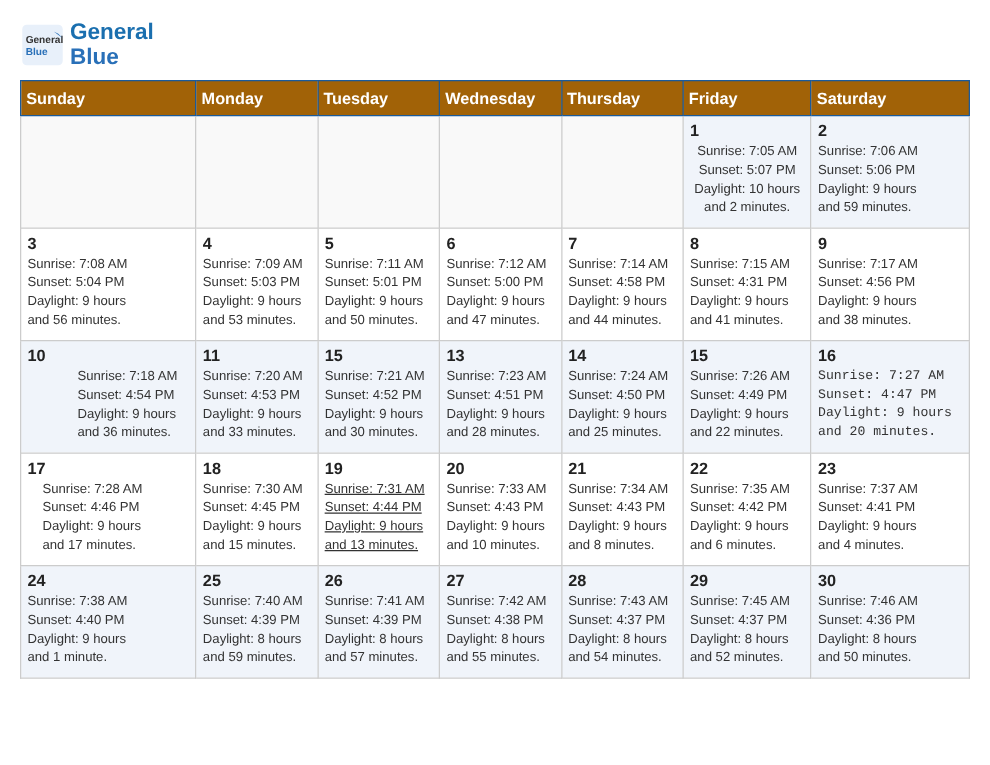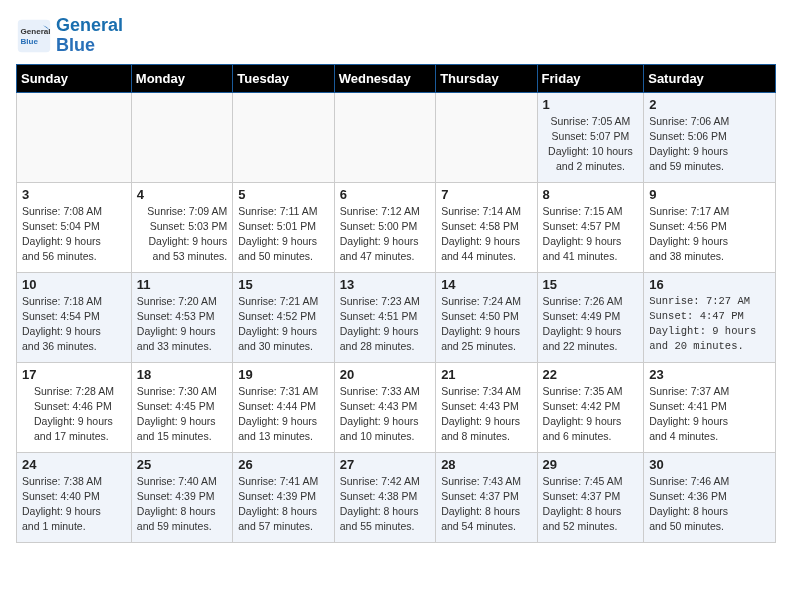--- a/index.html
+++ b/index.html
@@ -44,21 +44,21 @@
       font-size: 15px;
       color: #555;
       margin-top: 2px;
     }
     table {
       width: 100%;
       border-collapse: collapse;
       font-size: 11px;
     }
     thead tr th {
-      background-color: #000000;
+      background-color: #a16207;
       color: #fff;
       padding: 6px 4px;
       text-align: left;
       font-size: 13px;
       font-weight: bold;
       border: 1px solid #1a5a9a;
     }
     tbody tr {
       vertical-align: top;
     }
@@ -147,21 +147,21 @@
       <tr>
         <td>
           <span class="day-num">3</span>
           <div class="day-info" style="white-space: pre-line;">Sunrise: 7:08 AM
 Sunset: 5:04 PM
 Daylight: 9 hours
 and 56 minutes.</div>
         </td>
         <td>
           <span class="day-num">4</span>
-          <div class="day-info" style="white-space: pre-line; text-align: right;">Sunrise: 7:09 AM
+          <div class="day-info" style="white-space: pre-line;">Sunrise: 7:09 AM
 Sunset: 5:03 PM
 Daylight: 9 hours
 and 53 minutes.</div>
         </td>
         <td>
           <span class="day-num">5</span>
           <div class="day-info" style="white-space: pre-line;">Sunrise: 7:11 AM
 Sunset: 5:01 PM
 Daylight: 9 hours
 and 50 minutes.</div>
@@ -176,36 +176,36 @@
         <td>
           <span class="day-num">7</span>
           <div class="day-info" style="white-space: pre-line;">Sunrise: 7:14 AM
 Sunset: 4:58 PM
 Daylight: 9 hours
 and 44 minutes.</div>
         </td>
         <td>
           <span class="day-num">8</span>
           <div class="day-info" style="white-space: pre-line;">Sunrise: 7:15 AM
-Sunset: 4:57 PM
+Sunset: 4:31 PM
 Daylight: 9 hours
 and 41 minutes.</div>
         </td>
         <td>
           <span class="day-num">9</span>
           <div class="day-info" style="white-space: pre-line;">Sunrise: 7:17 AM
 Sunset: 4:56 PM
 Daylight: 9 hours
 and 38 minutes.</div>
         </td>
       </tr>
       <tr>
         <td>
           <span class="day-num">10</span>
-          <div class="day-info" style="white-space: pre-line;">Sunrise: 7:18 AM
+          <div class="day-info" style="white-space: pre-line; margin-left: 40px;">Sunrise: 7:18 AM
 Sunset: 4:54 PM
 Daylight: 9 hours
 and 36 minutes.</div>
         </td>
         <td>
           <span class="day-num">11</span>
           <div class="day-info" style="white-space: pre-line;">Sunrise: 7:20 AM
 Sunset: 4:53 PM
 Daylight: 9 hours
 and 33 minutes.</div>
@@ -256,21 +256,21 @@
         </td>
         <td>
           <span class="day-num">18</span>
           <div class="day-info" style="white-space: pre-line;">Sunrise: 7:30 AM
 Sunset: 4:45 PM
 Daylight: 9 hours
 and 15 minutes.</div>
         </td>
         <td>
           <span class="day-num">19</span>
-          <div class="day-info" style="white-space: pre-line;">Sunrise: 7:31 AM
+          <div class="day-info" style="white-space: pre-line; text-decoration: underline;">Sunrise: 7:31 AM
 Sunset: 4:44 PM
 Daylight: 9 hours
 and 13 minutes.</div>
         </td>
         <td>
           <span class="day-num">20</span>
           <div class="day-info" style="white-space: pre-line;">Sunrise: 7:33 AM
 Sunset: 4:43 PM
 Daylight: 9 hours
 and 10 minutes.</div>

